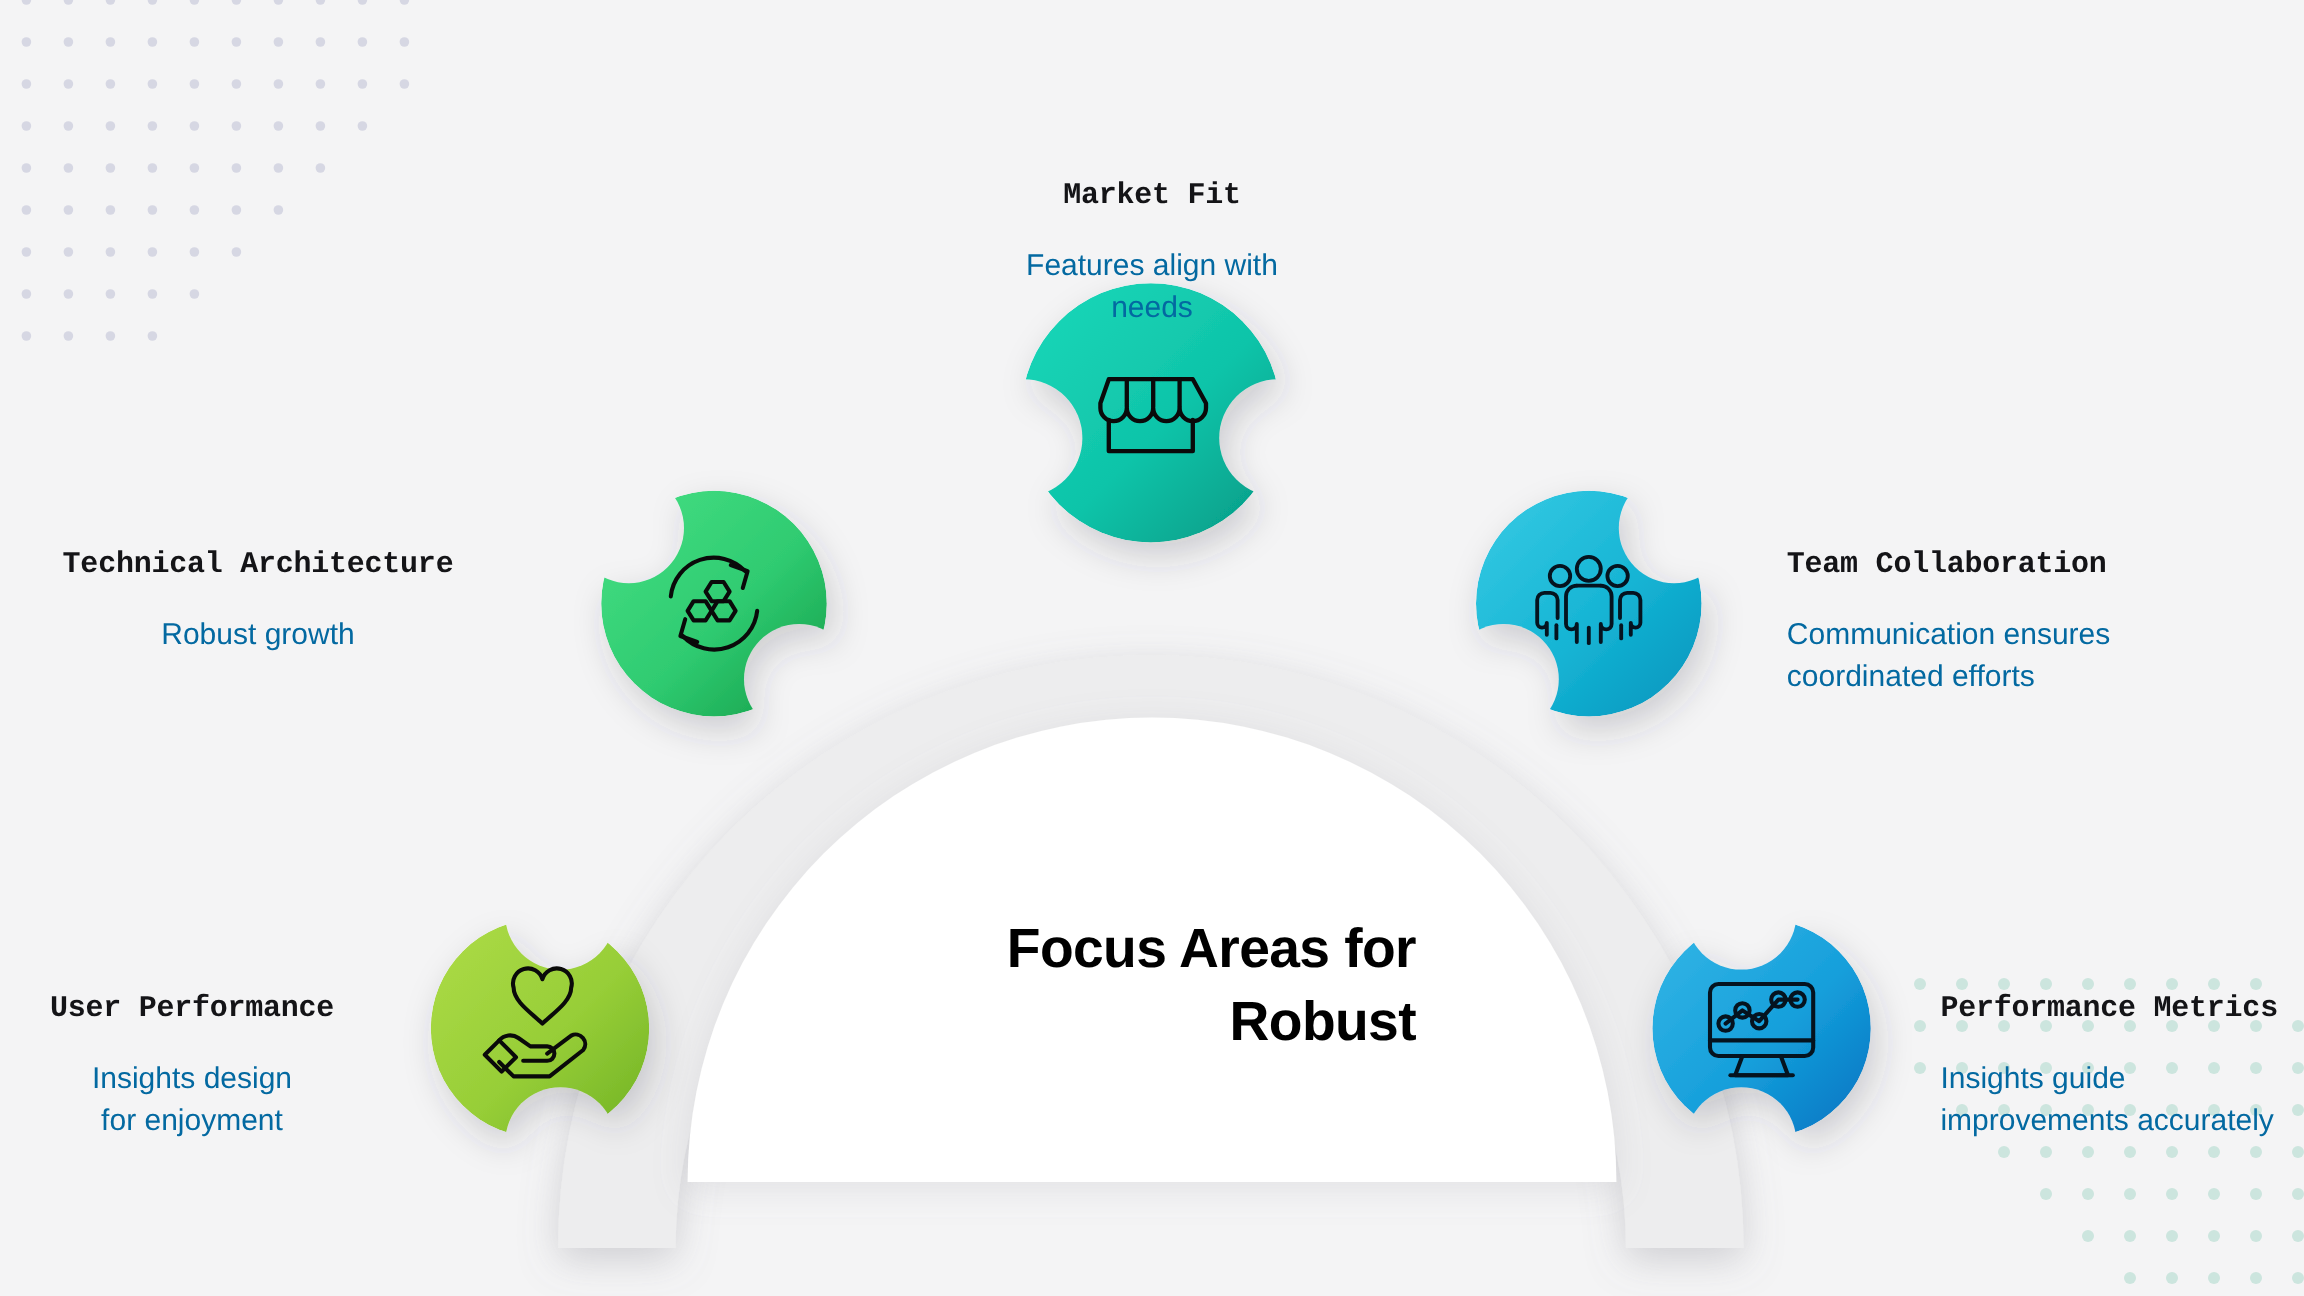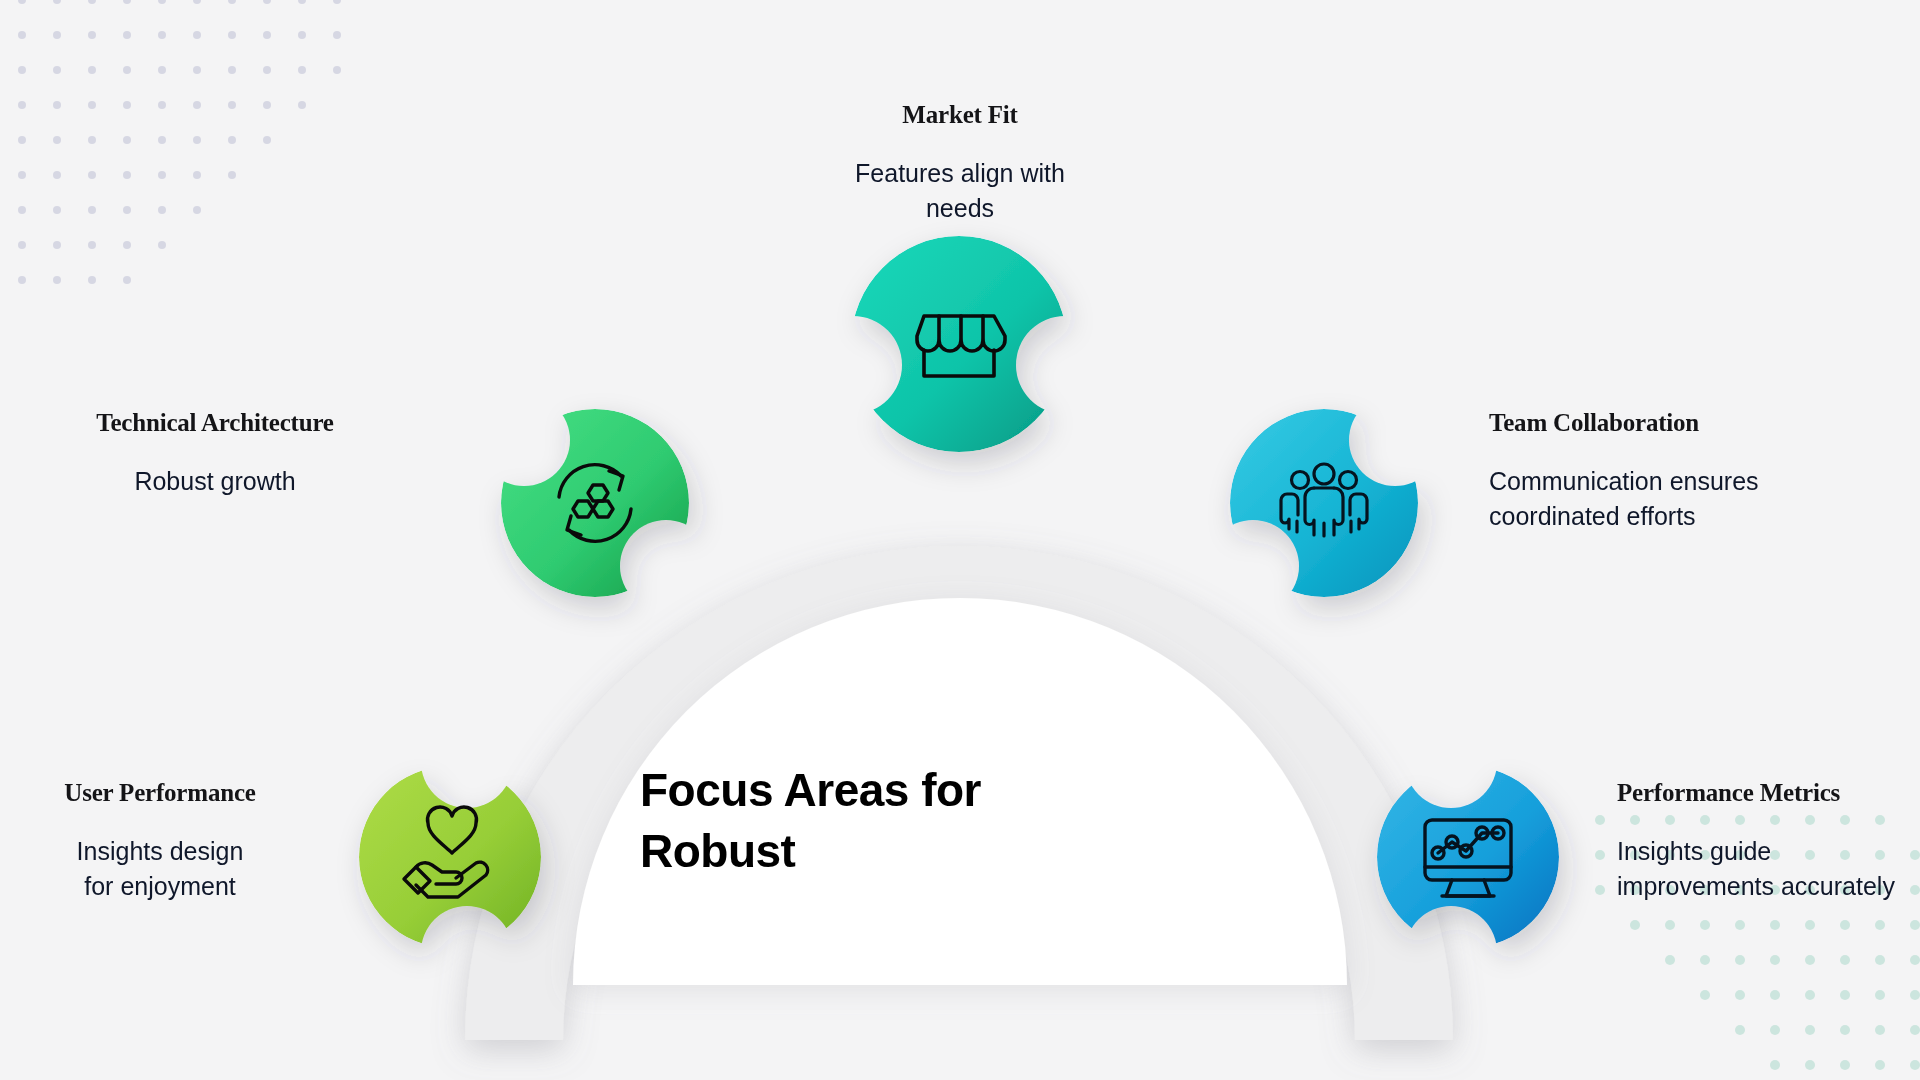--- a/index.html
+++ b/index.html
@@ -22,46 +22,47 @@
     height: 1080px;
   }
   #svg-art { z-index: 1; }
   #labels  { z-index: 5; }
 
   .label-block {
     position: absolute;
     color: #18181b;
   }
   .label-title {
-    font-family: Liberation Serif, serif;
+    font-family: Liberation Mono, monospace;
     font-weight: bold;
     font-size: 25px;
     line-height: 1.2;
     color: #141417;
     letter-spacing: -0.2px;
     white-space: nowrap;
+    margin-top: 48px;
   }
   .label-desc {
     font-family: "Liberation Sans", sans-serif;
     font-weight: 400;
     font-size: 25px;
     line-height: 1.38;
-    color: #0f172a;
+    color: #0369a1;
     margin-top: 26px;
   }
   .align-right  { text-align: center; }
   .align-left   { text-align: left; }
   .align-center { text-align: center; }
 
   #center-title {
     position: absolute;
     left: 640px;
     top: 760px;
     width: 540px;
-    text-align: left;
+    text-align: right;
     font-family: "Liberation Sans", sans-serif;
     font-weight: bold;
     font-size: 46px;
     line-height: 1.32;
     letter-spacing: -0.5px;
     color: #000000;
   }
 </style>
 </head>
 <body>

